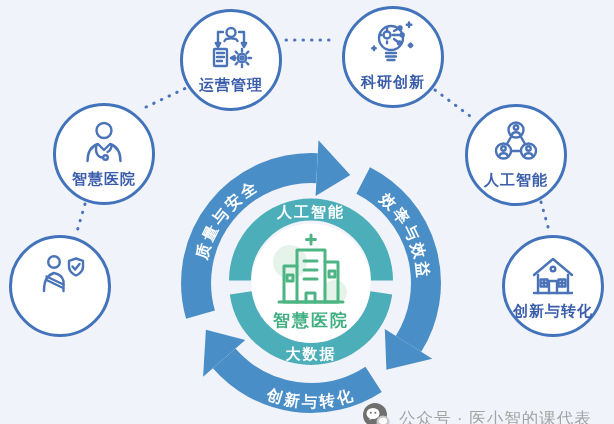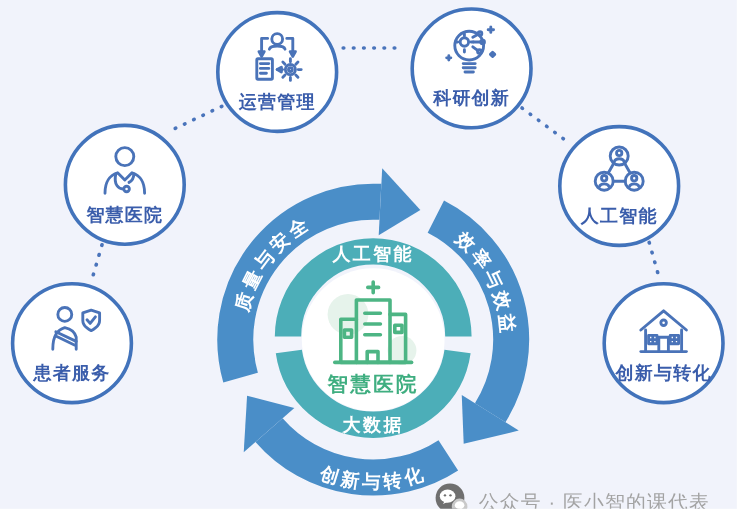--- a/index.html
+++ b/index.html
@@ -176,21 +176,20 @@
     <svg class="ic" width="50" height="46">
       <g class="icStroke">
         <circle cx="19" cy="12" r="5.8"></circle>
         <path d="M9 41 C9 29 13 25 19 23 C24 24 27.5 27 28.5 31 L28.5 41"></path>
         <path d="M11.5 26.5 L28.5 34.5"></path>
         <path d="M11.5 30 L27 37.5"></path>
         <path d="M41 8.5 l7 2.3 v6.2 c0 5.5 -7 8.5 -7 8.5 c0 0 -7 -3 -7 -8.5 v-6.2 z"></path>
         <path d="M37.5 16.5 l2.6 3 4.4 -5.5"></path>
       </g>
     </svg>
-    <div class="lbl">患者服务</div>
   </div>
 
   <div class="node" id="node-home">
     <svg class="ic" width="50" height="48">
       <g class="icStroke">
         <path d="M6 25 L25 9 L44 25"></path>
         <circle cx="25" cy="19" r="2.3"></circle>
         <path d="M10 25 V43 M40 25 V43"></path>
         <path d="M6 43 H44"></path>
         <path d="M21 43 V31 h8 V43"></path>

